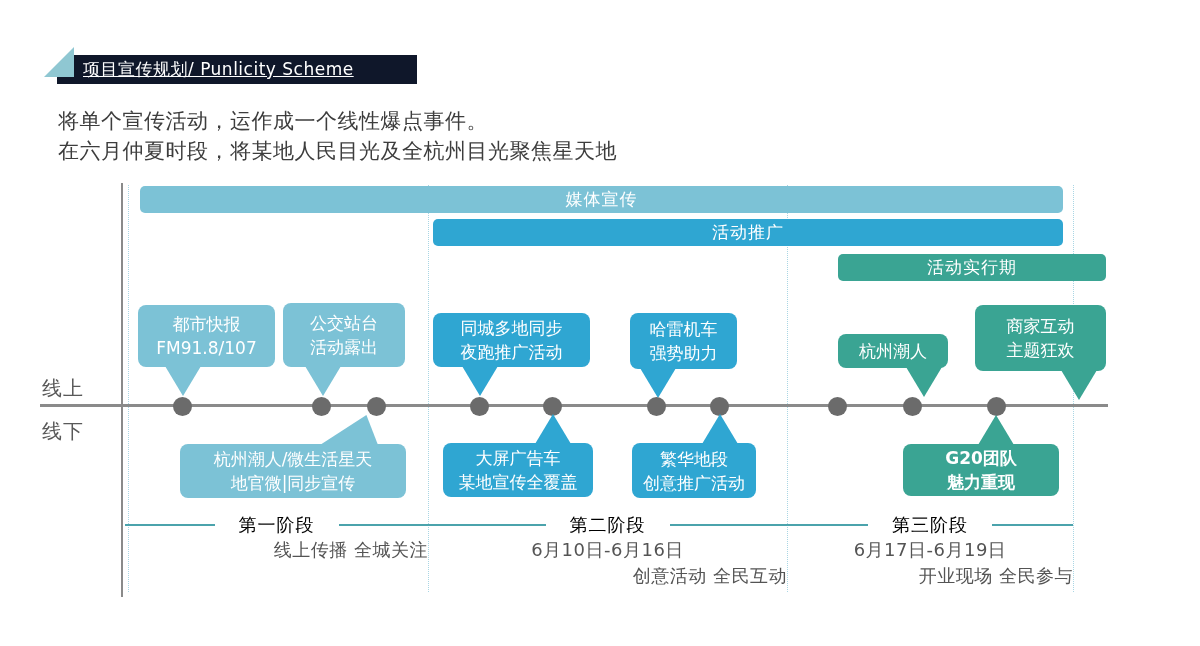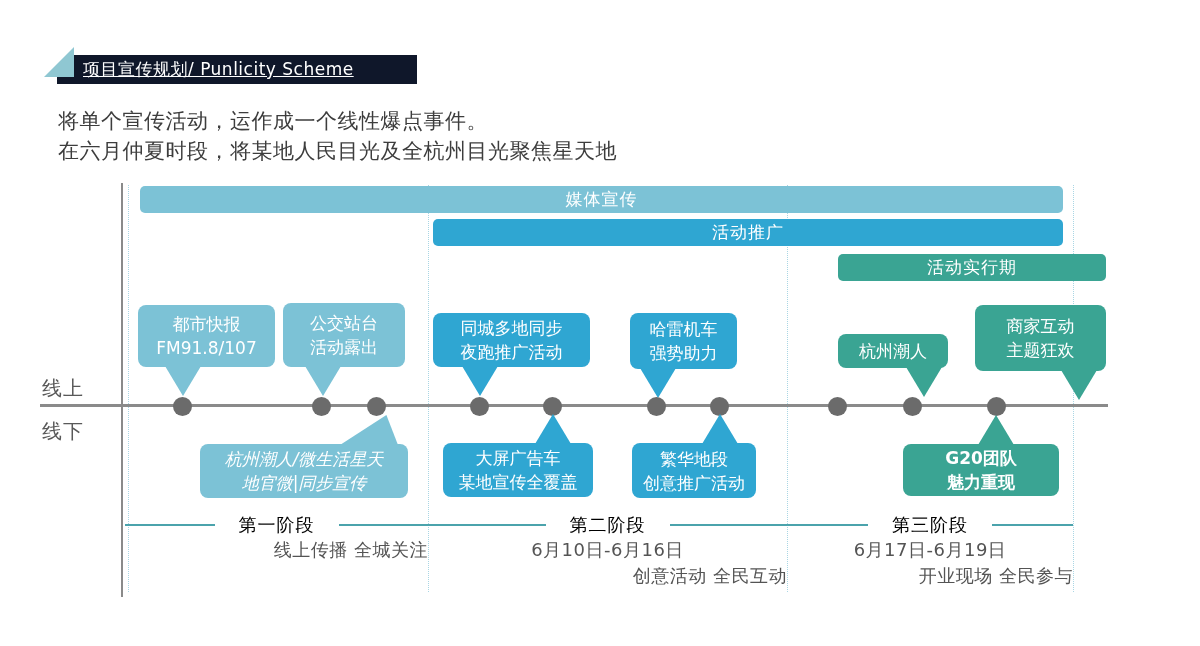--- a/index.html
+++ b/index.html
@@ -125,21 +125,21 @@
   <div class="dot" style="left:312px;"></div>
   <div class="dot" style="left:367px;"></div>
   <div class="dot" style="left:470px;"></div>
   <div class="dot" style="left:543px;"></div>
   <div class="dot" style="left:647px;"></div>
   <div class="dot" style="left:710px;"></div>
   <div class="dot" style="left:828px;"></div>
   <div class="dot" style="left:903px;"></div>
   <div class="dot" style="left:987px;"></div>
 
-  <div class="bubble bg-light" style="left:200px;top:444px;width:208px;height:54px;font-style:italic;">
+  <div class="bubble bg-light" style="left:180px;top:444px;width:226px;height:54px;">
     <span class="bubble-text">杭州潮人/微生活星天
 地官微|同步宣传</span>
     <span class="tail up-right bg-light" style="left:140px;"></span>
   </div>
   <div class="bubble bg-med" style="left:443px;top:443px;width:150px;height:54px;">
     <span class="bubble-text">大屏广告车
 某地宣传全覆盖</span>
     <span class="tail up bg-med" style="left:92px;"></span>
   </div>
   <div class="bubble bg-med" style="left:632px;top:443px;width:124px;height:55px;">

